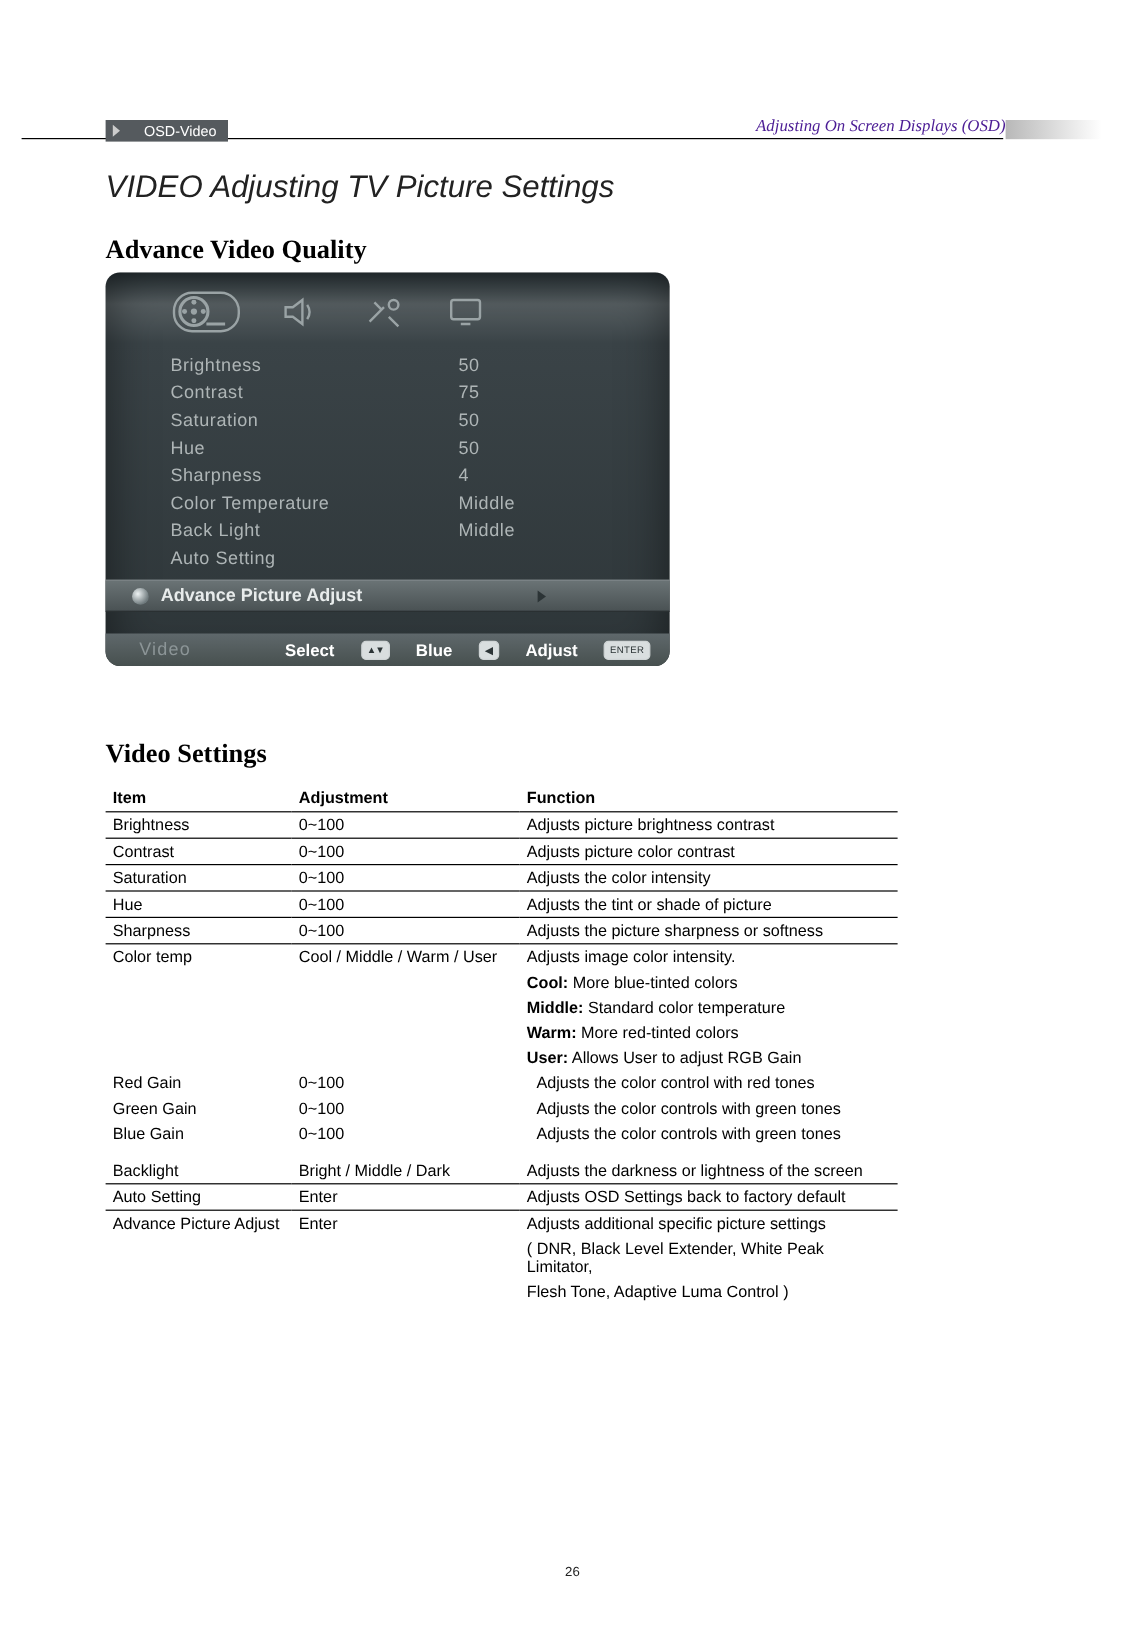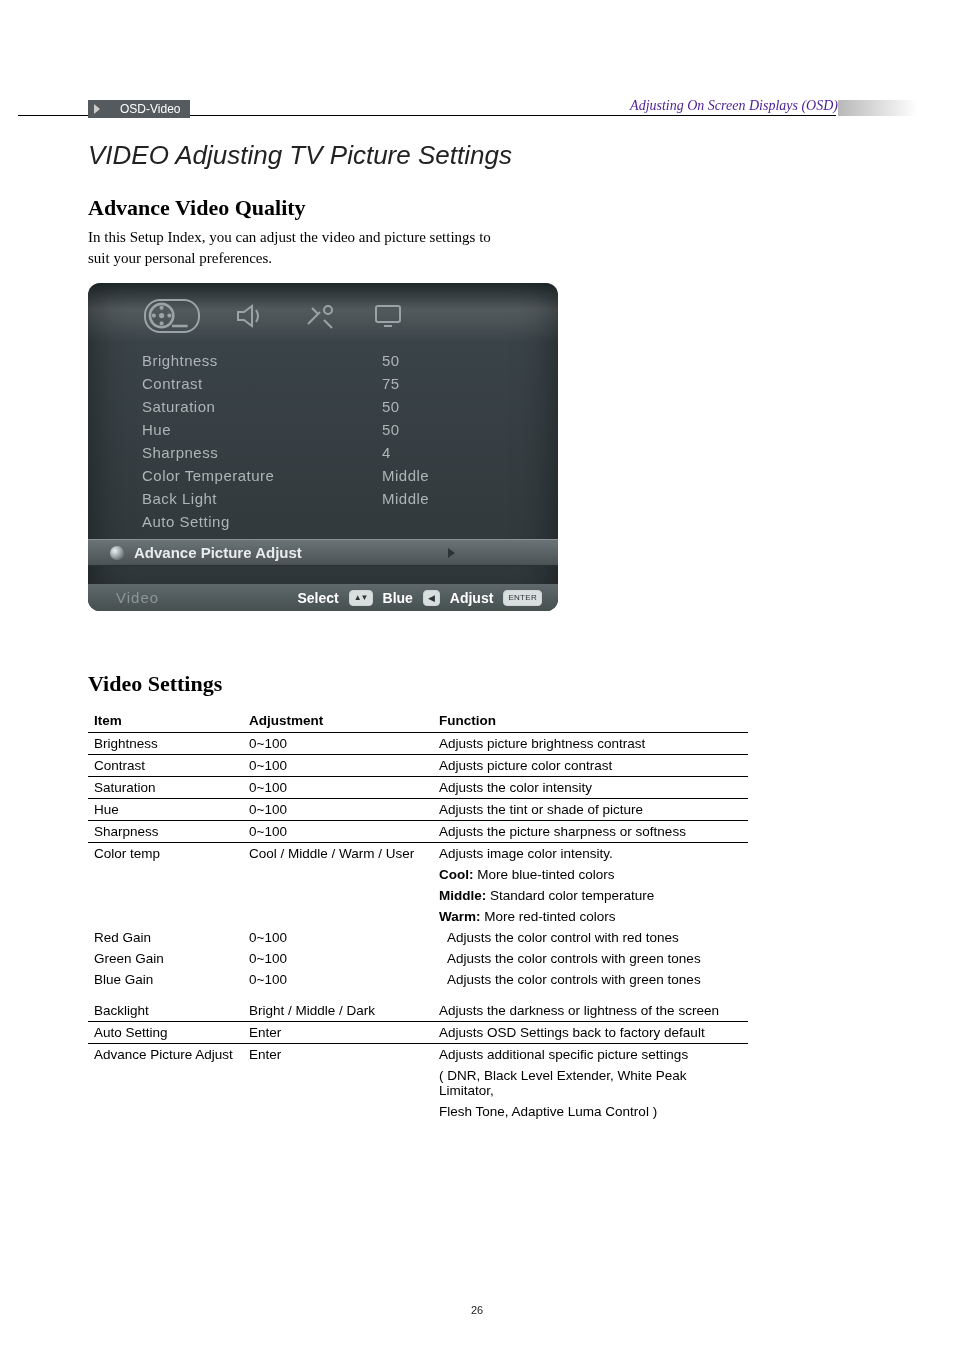--- a/index.html
+++ b/index.html
@@ -157,21 +157,21 @@
 
   .osd-footer {
     margin: 0 -10px -10px -10px;
     border-radius: 0 0 12px 12px;
     background: linear-gradient(to bottom, #5f686b, #47504f);
     padding: 5px 14px 5px 28px;
     display: flex;
     align-items: center;
     font-size: 14px;
     color: #e8ecec;
-    gap: 8px;
+    gap: 20px;
   }
   .osd-footer-title {
     color: #8c9597;
     letter-spacing: 1px;
     font-size: 15px;
     flex: 1;
   }
   .cap {
     display: inline-flex; align-items: center; justify-content:center;
     border: 1px solid #cfd4d5; border-radius: 4px;
@@ -226,24 +226,20 @@
       <span class="osd-tab-arrow"></span>
       <span>OSD-Video</span>
     </div>
     <div class="breadcrumb">Adjusting On Screen Displays (OSD)</div>
     <div class="bc-fade"></div>
   </div>
 
   <h1 class="main-title">VIDEO Adjusting TV Picture Settings</h1>
 
   <h2 class="section-title">Advance Video Quality</h2>
-  <p class="intro">
-    <span>In this Setup Index, you can adjust the video and picture settings to</span><br>
-    <span>suit your personal preferences.</span>
-  </p>
 
   <div class="osd-panel">
     <div class="osd-icon-row">
       <div class="film-icon">
         <svg viewBox="0 0 40 24">
             <circle cx="12" cy="12" r="9" fill="none" stroke="#9aa3a5" stroke-width="2"></circle>
             <circle cx="12" cy="12" r="2" fill="#9aa3a5"></circle>
             <circle cx="12" cy="6" r="1.6" fill="#9aa3a5"></circle>
             <circle cx="12" cy="18" r="1.6" fill="#9aa3a5"></circle>
             <circle cx="6" cy="12" r="1.6" fill="#9aa3a5"></circle>
@@ -373,20 +369,25 @@
             <td></td>
             <td></td>
             <td><b>Middle:</b><span> Standard color temperature</span></td>
           </tr>
           <tr>
             <td></td>
             <td></td>
             <td><b>Warm:</b><span> More red-tinted colors</span></td>
           </tr>
           <tr>
+            <td></td>
+            <td></td>
+            <td><b>User:</b><span> Allows User to adjust RGB Gain</span></td>
+          </tr>
+          <tr>
             <td class="indent">Red Gain</td>
             <td>0~100</td>
             <td style="padding-left: 14px;">Adjusts the color control with red tones</td>
           </tr>
           <tr>
             <td class="indent">Green Gain</td>
             <td>0~100</td>
             <td style="padding-left: 14px;">Adjusts the color controls with green tones</td>
           </tr>
           <tr>

